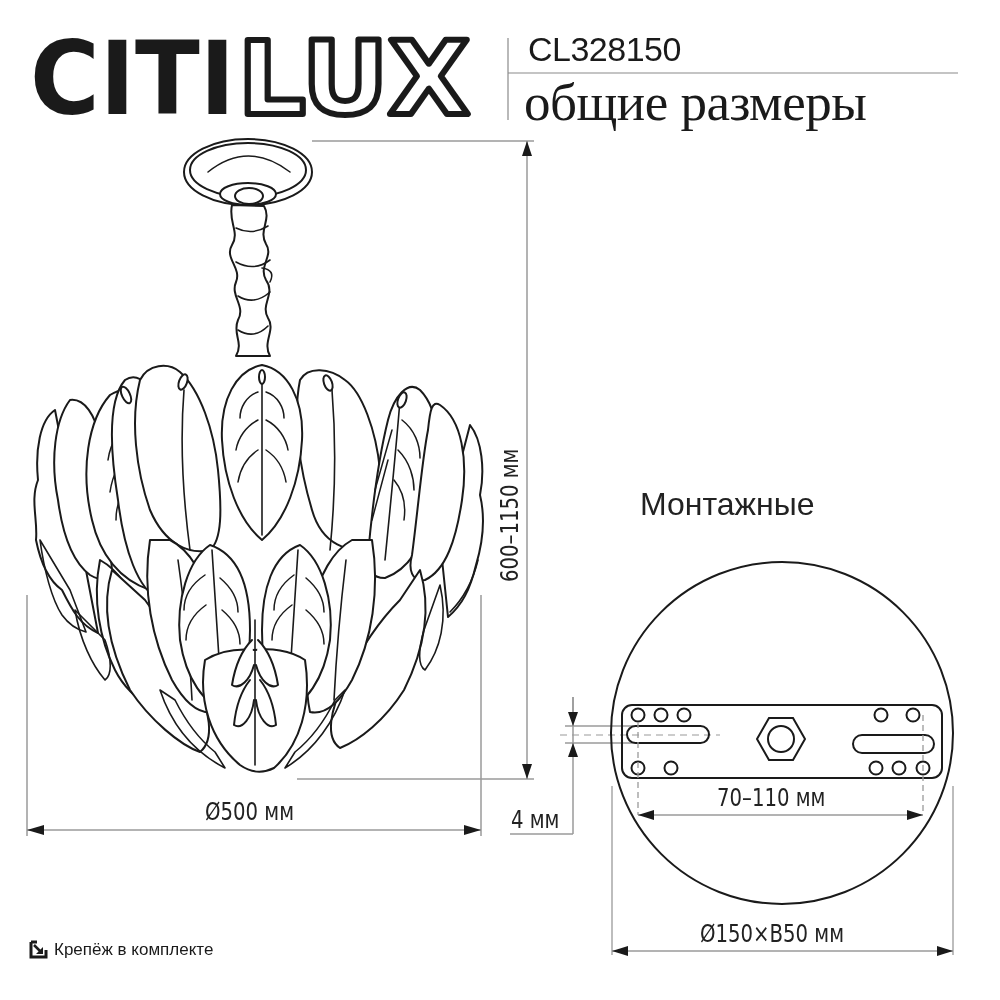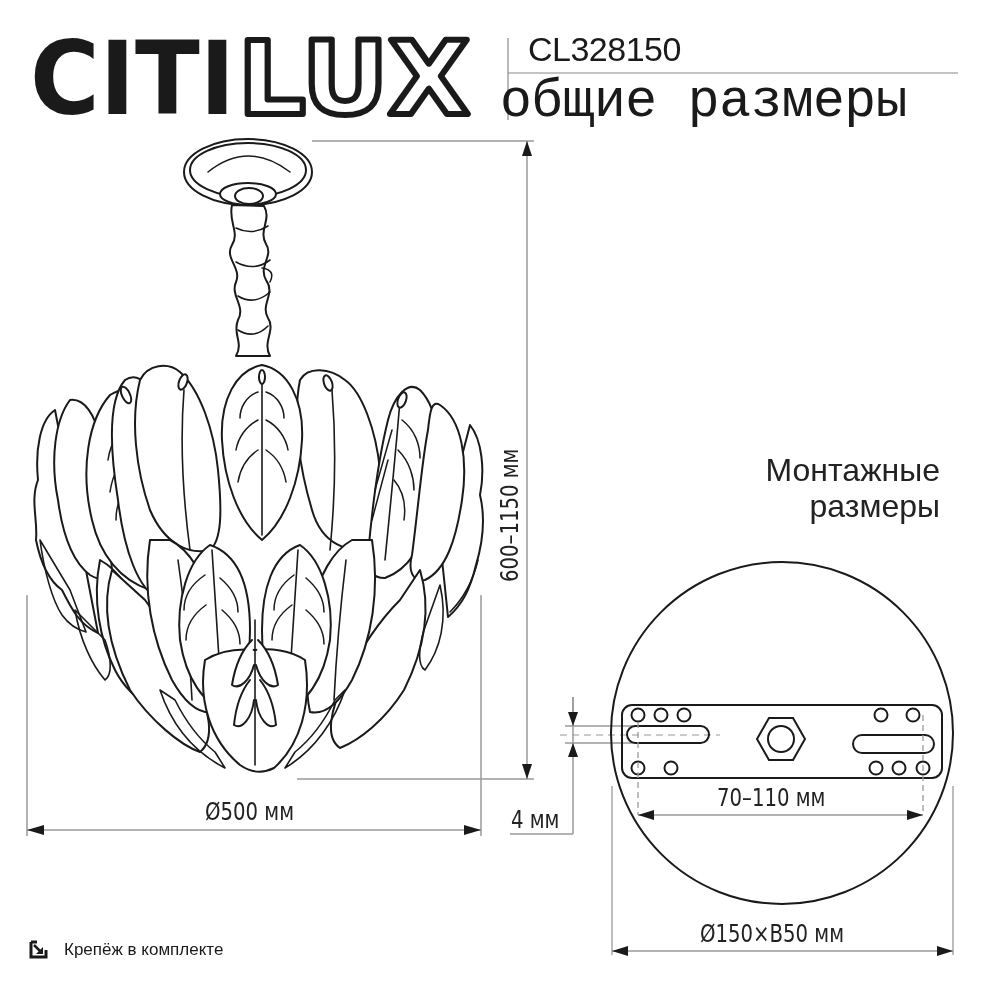--- a/index.html
+++ b/index.html
@@ -1,23 +1,23 @@
 <!DOCTYPE html>
 <html><head>
 <meta charset="utf-8">
 <style>
   html, body { margin: 0; padding: 0; background: #ffffff; }
   body { width: 1000px; height: 1000px; position: relative; overflow: hidden; font-family: "Liberation Sans", sans-serif; color: #1a1a1a; }
   .abs { position: absolute; }
   .brand { left: 30px; top: 22px; height: 110px; }
   .model { left: 528px; top: 30px; font-size: 34px; letter-spacing: -0.5px; color: #1a1a1a; font-family: Liberation Sans, sans-serif; }
-  .subtitle { left: 500px; top: 72px; font-size: 53px; color: #1a1a1a; letter-spacing: -0.5px; font-family: Liberation Mono, monospace; }
-  .mount-title { left: 640px; top: 452px; width: 300px; text-align: right; font-size: 32px; line-height: 36px; color: #222; font-family: "Liberation Sans", sans-serif; }
+  .subtitle { left: 524px; top: 72px; font-size: 53px; color: #1a1a1a; letter-spacing: -0.5px; font-family: Liberation Serif, serif; }
+  .mount-title { left: 640px; top: 486px; width: 300px; text-align: left; font-size: 32px; line-height: 36px; color: #222; font-family: "Liberation Sans", sans-serif; }
   .dimtext { font-family: "DejaVu Sans", sans-serif; font-size: 24px; color: #222; transform: scaleX(0.82); transform-origin: left center; white-space: nowrap; }
-  .footer { left: 28px; top: 940px; display: flex; align-items: center; gap: 16px; font-size: 17px; color: #1a1a1a; font-family: "Liberation Sans", sans-serif; }
+  .footer { left: 28px; top: 940px; display: flex; align-items: center; gap: 6px; font-size: 17px; color: #1a1a1a; font-family: "Liberation Sans", sans-serif; }
   svg { position: absolute; left: 0; top: 0; }
 </style>
 </head>
 <body>
 
 <svg class="brand" width="450" height="110" viewBox="0 0 450 110" style="left:30px;top:22px;">
   <text x="0" y="92" font-family="DejaVu Sans, sans-serif" font-weight="bold" font-size="102" fill="#1a1a1a" textLength="205" lengthAdjust="spacingAndGlyphs">CITI</text>
   <text x="208" y="92" font-family="DejaVu Sans, sans-serif" font-weight="bold" font-size="102" fill="#ffffff" stroke="#1a1a1a" stroke-width="6" stroke-linejoin="round" textLength="232" lengthAdjust="spacingAndGlyphs">LUX</text>
 </svg>
 
@@ -179,21 +179,20 @@
 
 <div class="abs model">CL328150</div>
 <div class="abs subtitle">общие размеры</div>
 
 <div class="abs dimtext" style="left:496px; top:582px; transform: rotate(-90deg) scaleX(0.82); transform-origin: left top;">600–1150 мм</div>
 <div class="abs dimtext" style="left:205px; top:798px;">Ø500 мм</div>
 <div class="abs dimtext" style="left:511px; top:806px;">4 мм</div>
 
 <div class="abs mount-title">
   <div>Монтажные</div>
-  <div>размеры</div>
 </div>
 <div class="abs dimtext" style="left:717px; top:784px;">70–110 мм</div>
 <div class="abs dimtext" style="left:700px; top:920px;">Ø150×В50 мм</div>
 
 <div class="abs footer">
   <svg width="20" height="20" viewBox="0 0 20 20" style="position:relative;">
     <path d="M3 2 L3 17 L18 17 L18 10" fill="none" stroke="#1a1a1a" stroke-width="3"></path>
     <path d="M3 2 L9 2" fill="none" stroke="#1a1a1a" stroke-width="3"></path>
     <path d="M6 5 L14 13" stroke="#1a1a1a" stroke-width="2.5"></path>
     <path d="M15 14 L8 14 L15 7 Z" fill="#1a1a1a"></path>

